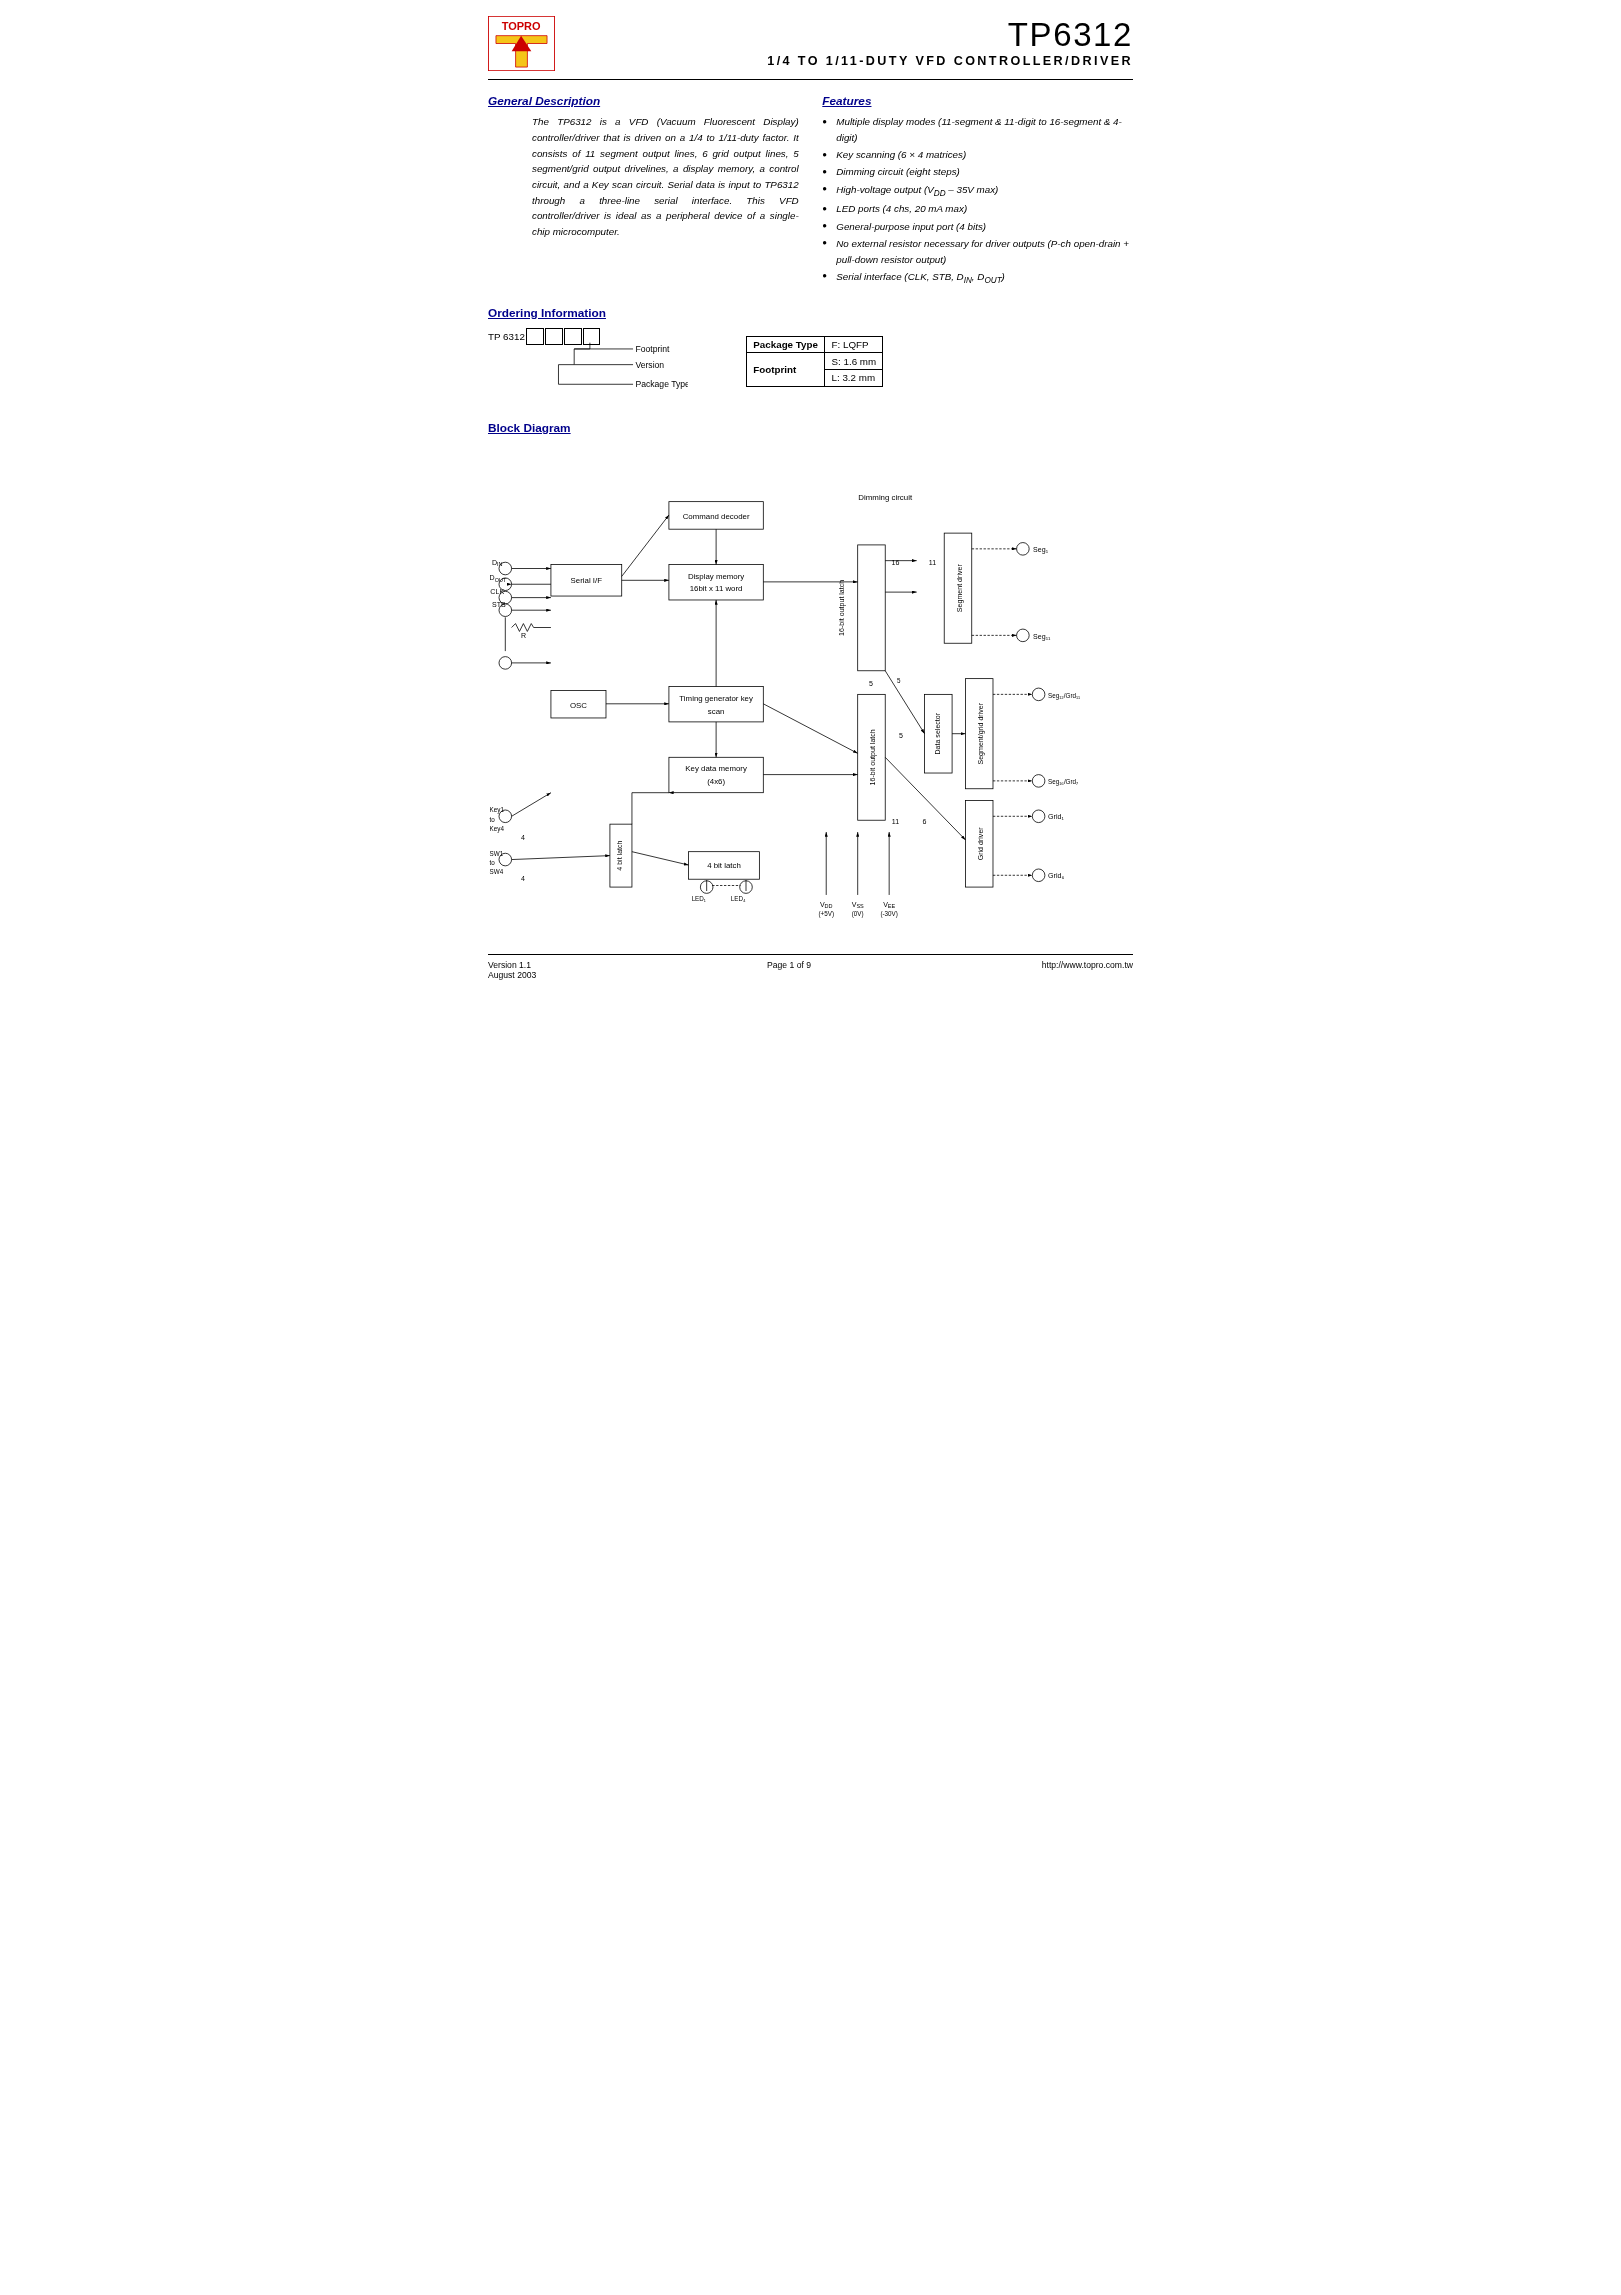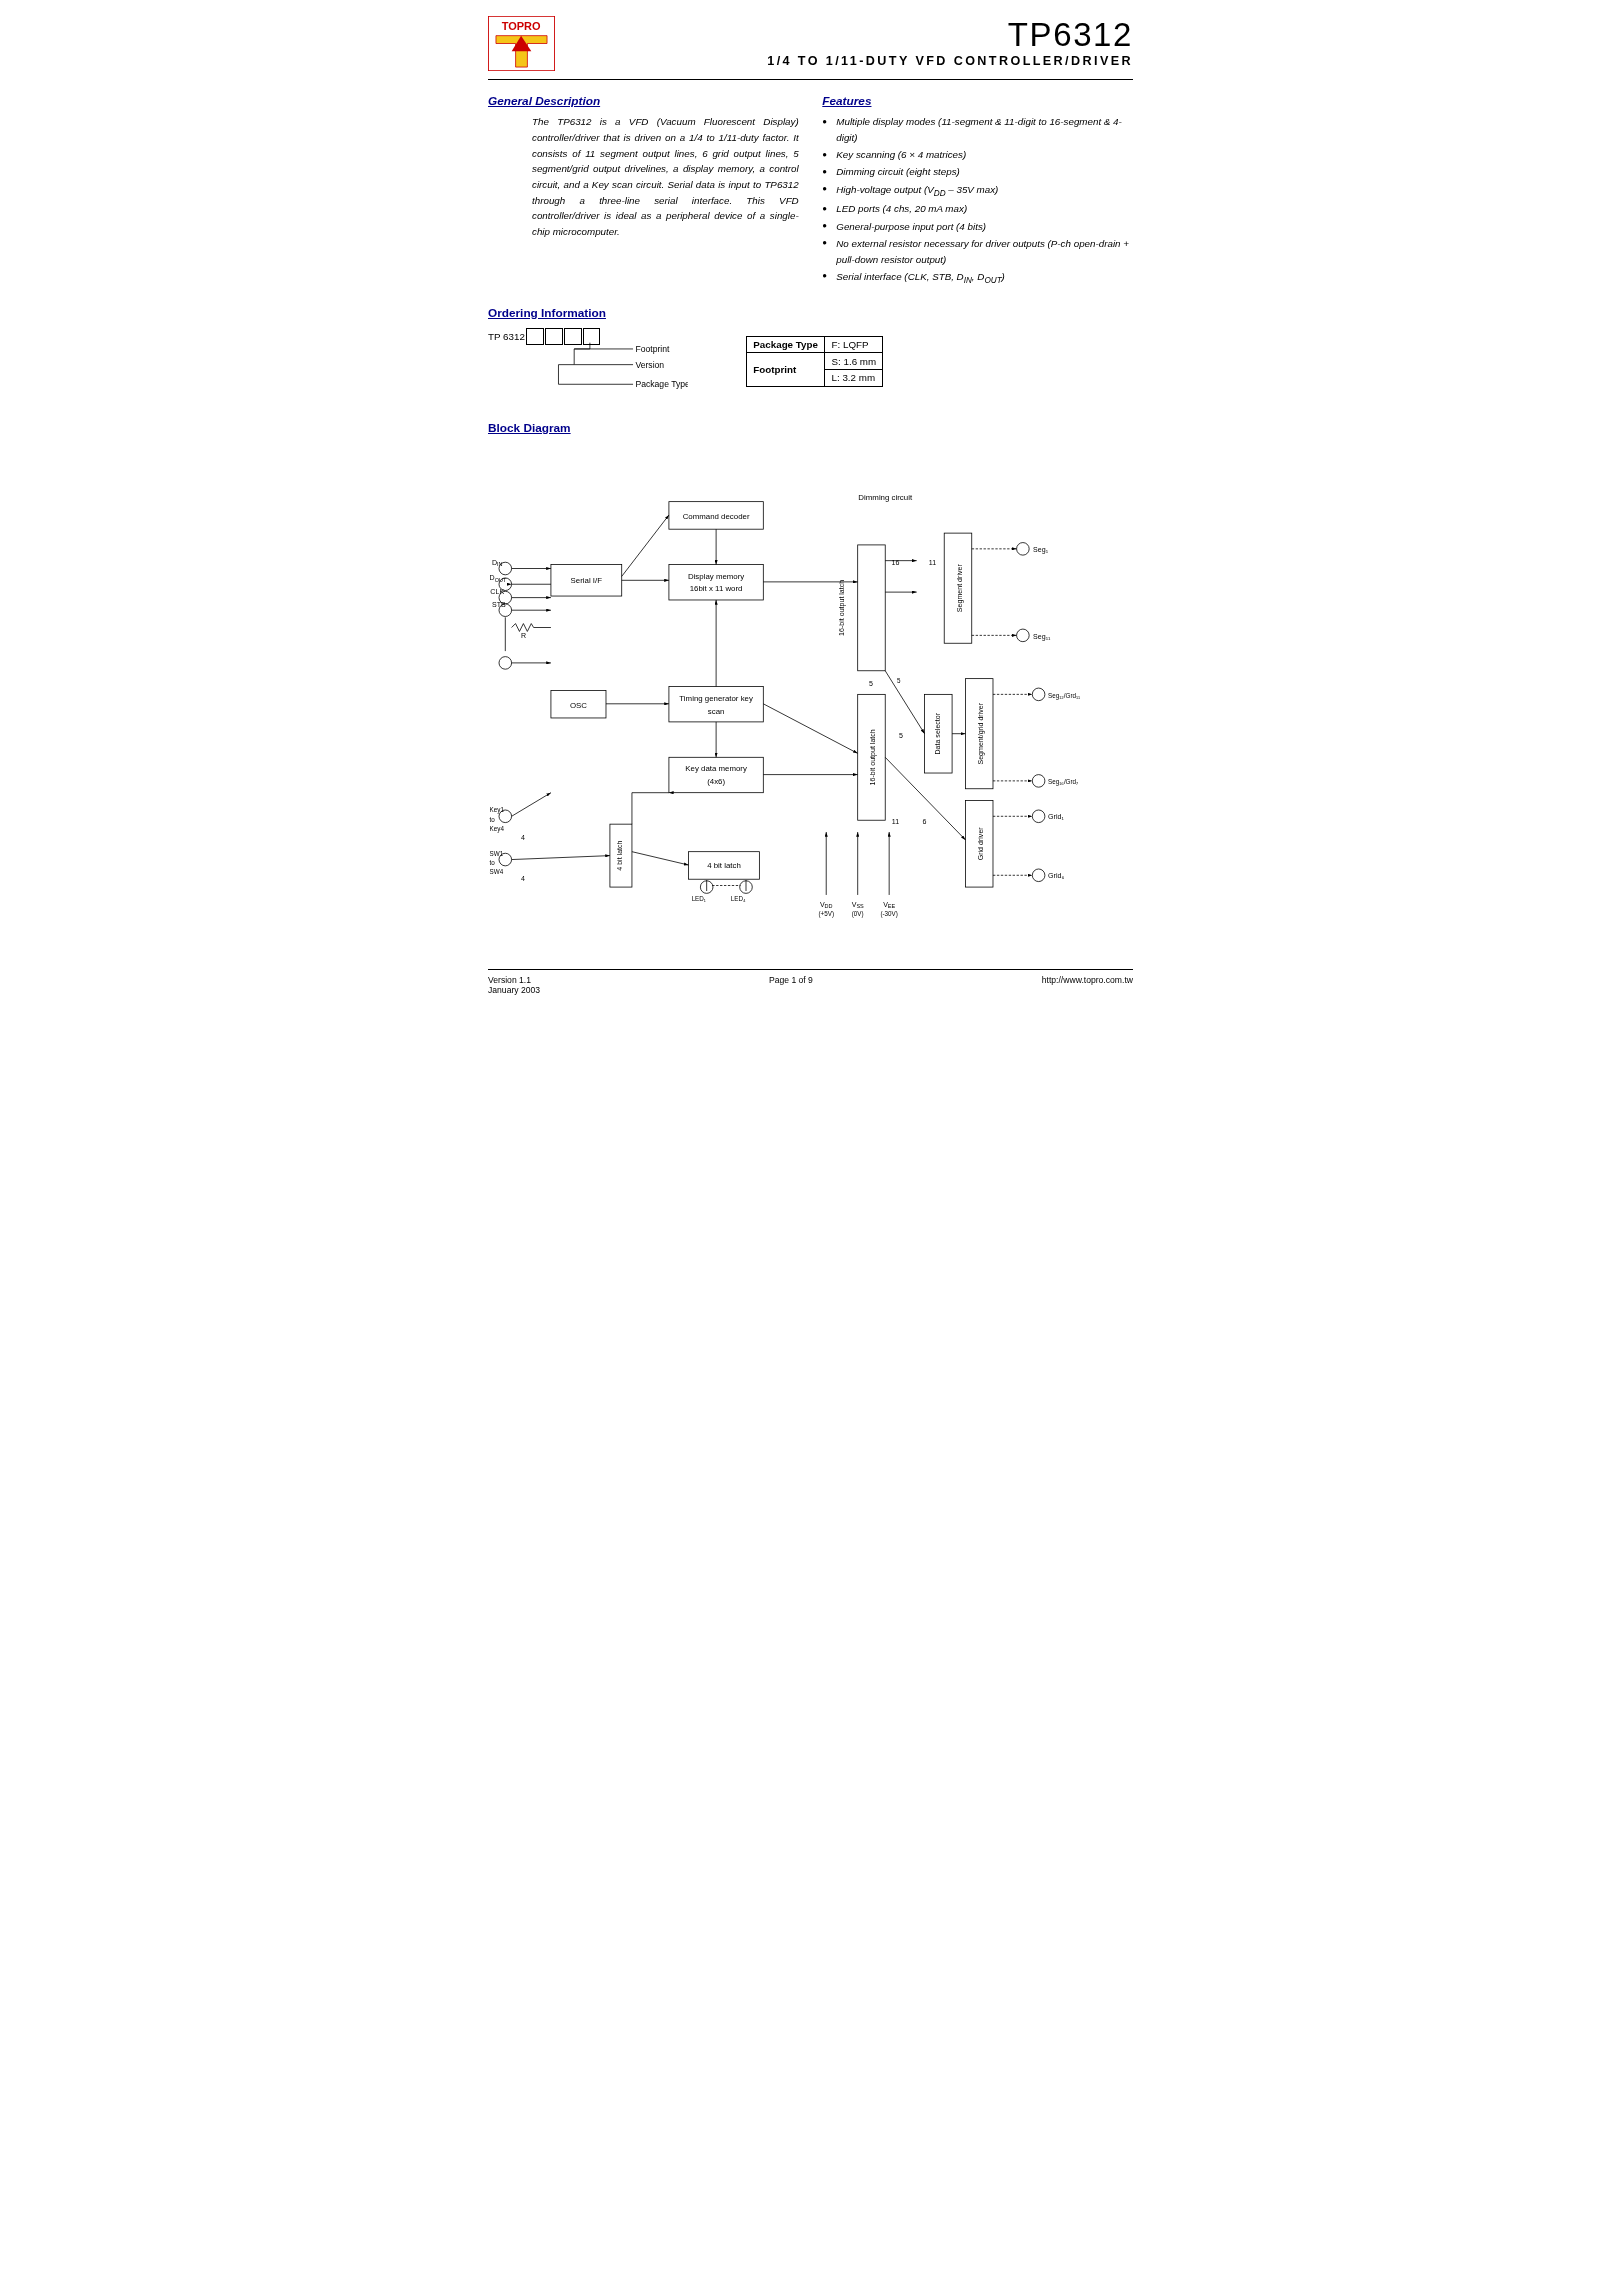--- a/index.html
+++ b/index.html
@@ -122,21 +122,21 @@
     .block-diagram-container {
       position: relative;
       width: 100%;
       height: 487px;
       margin-top: 7.9px;
     }
     .footer {
       display: flex;
       justify-content: space-between;
       border-top: 0.8px solid #000;
-      margin-top: 39px;
+      margin-top: 24px;
       padding-top: 4.7px;
       font-size: 8.6px;
     }
   </style>
 </head>
 <body>
 
 <div class="header">
   <div class="logo-area">
     <svg class="logo-svg" viewBox="0 0 85 70" xmlns="http://www.w3.org/2000/svg" style="font-size:13px">
@@ -410,18 +410,18 @@
 
       <line x1="183" y1="430" x2="183" y2="470" stroke="#000" stroke-width="1"></line>
       <line x1="183" y1="430" x2="230" y2="430" stroke="#000" stroke-width="1" marker-end="url(#arrowhead-left)"></line>
     </svg>
   </div>
 </div>
 
 <div class="footer">
   <div>
     <span>Version 1.1</span><br>
-    <span>January 2003</span>
+    <span>August 2003</span>
   </div>
   <div>Page 1 of 9</div>
   <div>http://www.topro.com.tw</div>
 </div>
 
 
 </body></html>

